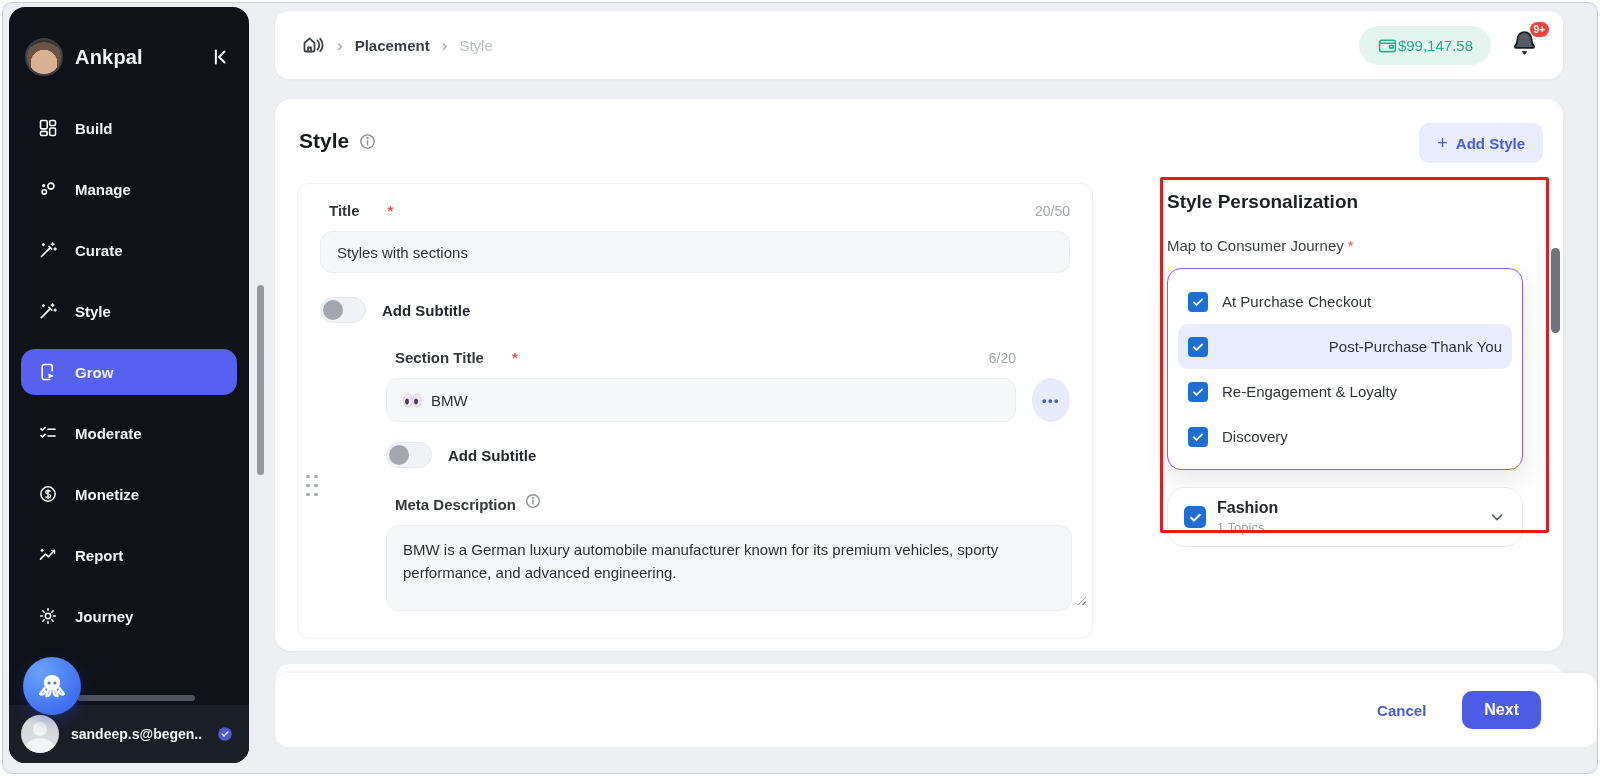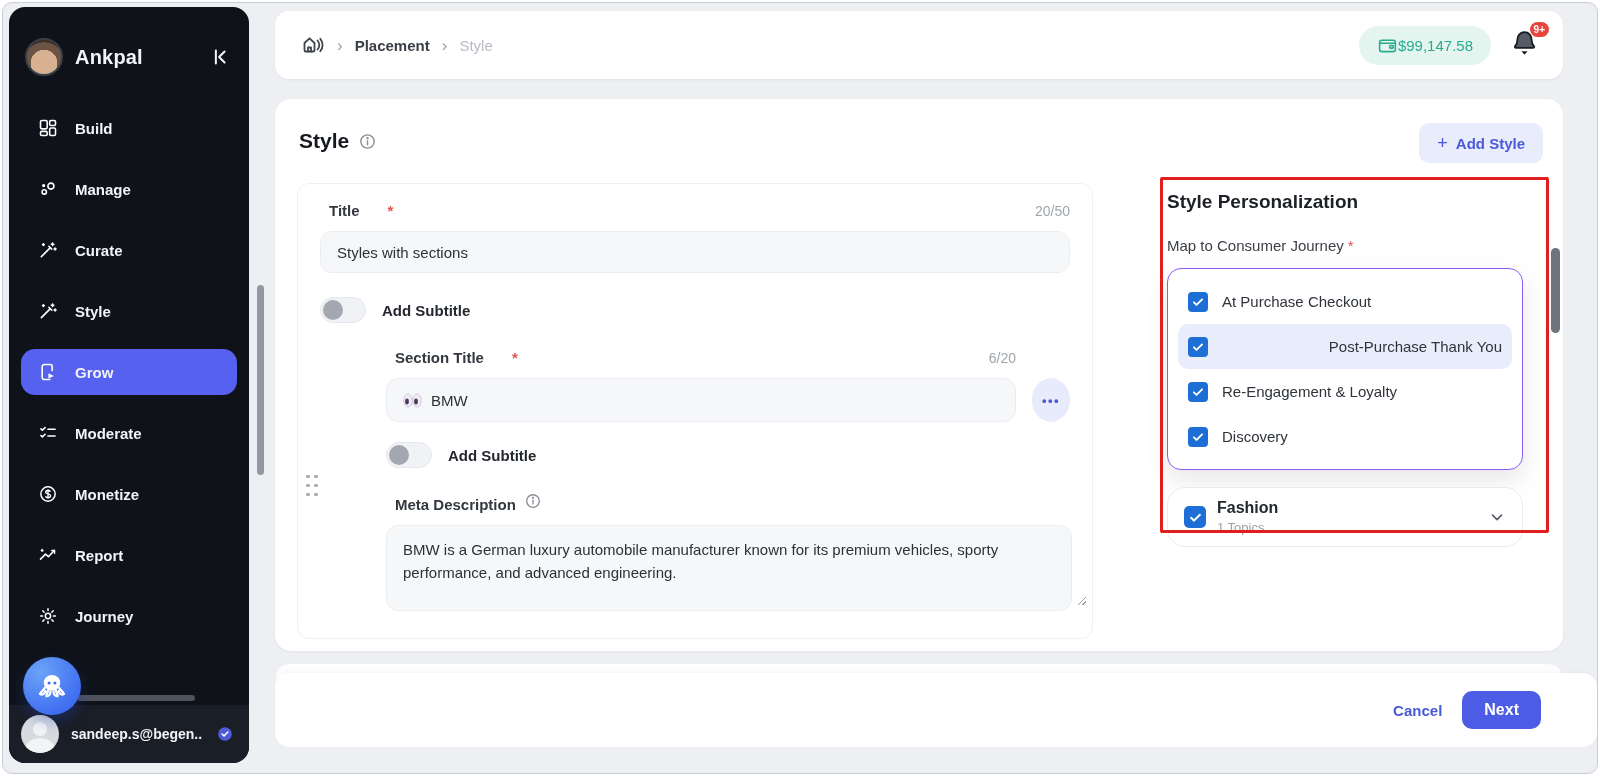--- a/index.html
+++ b/index.html
@@ -79,21 +79,21 @@
   .cat-texts { flex:1; }
   .cat-name { font-size:16px; font-weight:700; color:#23272e; }
   .cat-topics { font-size:13px; color:#9aa0a8; margin-top:3px; }
   .vscroll-right { position:absolute; left:1276px; top:149px; width:9px; height:85px; border-radius:5px; background:#6f747c; }
 
   
   .red-box { position:absolute; left:885px; top:78px; width:389px; height:356px; border:3px solid #e11d1d; border-radius:2px; pointer-events:none; z-index:6; }
 
   
   .sliver { position:absolute; left:272px; top:660px; width:1288px; height:30px; background:#fdfdfe; border:1px solid #eef0f3; border-radius:14px 14px 0 0; }
-  .footer-bar { position:absolute; left:272px; top:670px; width:1322px; height:74px; background:#fff; border-radius:14px; display:flex; align-items:center; justify-content:flex-end; gap:20px; padding-right:56px; box-shadow:0 -1px 3px rgba(16,24,40,.04); }
+  .footer-bar { position:absolute; left:272px; top:670px; width:1322px; height:74px; background:#fff; border-radius:14px; display:flex; align-items:center; justify-content:flex-end; gap:36px; padding-right:56px; box-shadow:0 -1px 3px rgba(16,24,40,.04); }
   .cancel-link { font-size:15px; font-weight:600; color:#4759d6; background:none; border:none; cursor:pointer; font-family:inherit; }
   .next-btn { height:38px; padding:0 22px; background:#4c5ce4; color:#fff; border:none; border-radius:10px; font-size:16px; font-weight:600; cursor:pointer; font-family:inherit; }
 
   svg { display:block; }
 </style>
 </head>
 <body>
 
 <div class="frame">
 

